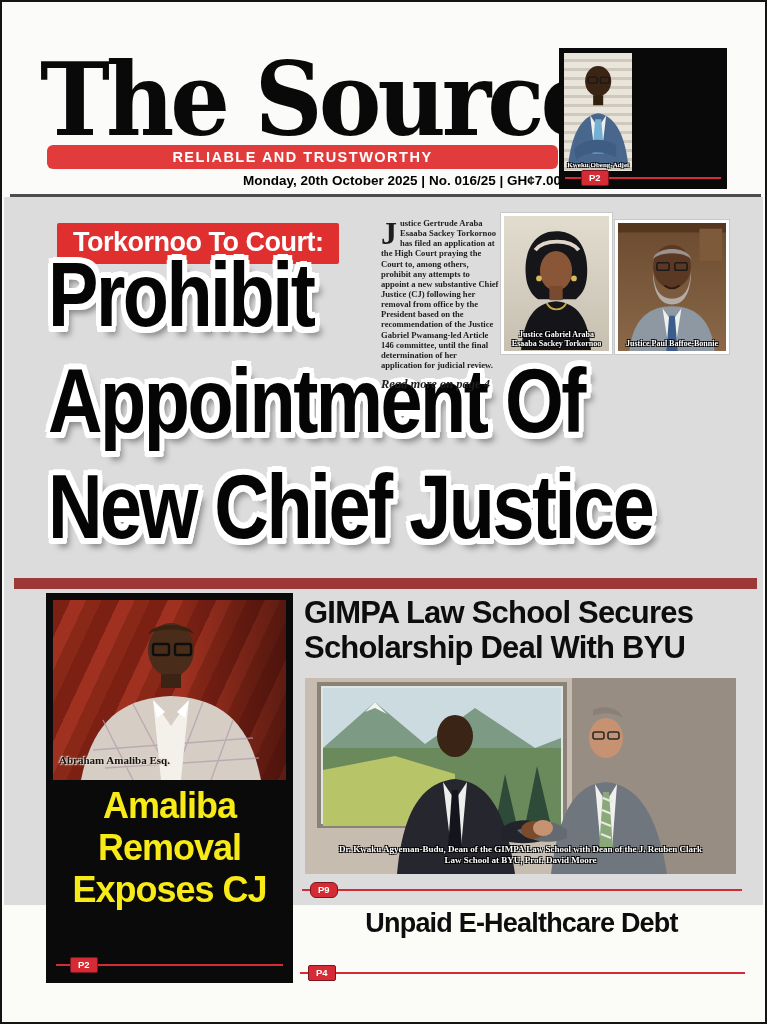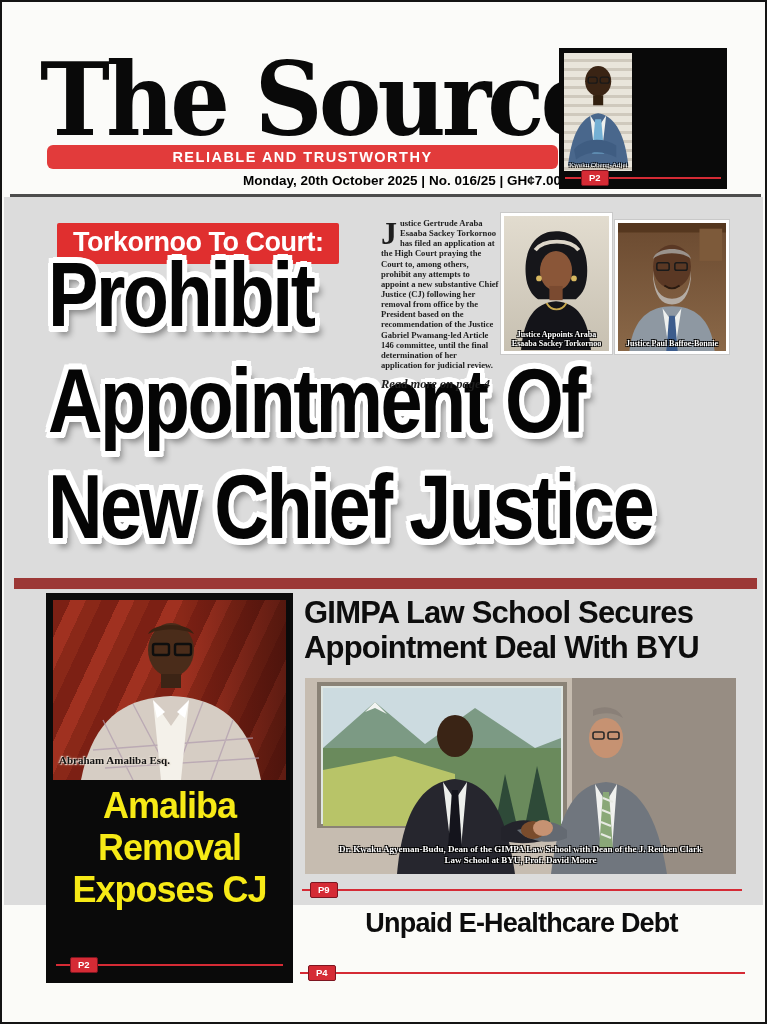--- a/index.html
+++ b/index.html
@@ -44,21 +44,21 @@
     font-size:11px; line-height:1.1; text-align:center; padding-top:2px;
   }
   .promo-photo{
     width:43%; position:relative;
     background:repeating-linear-gradient(180deg,#e9e5db 0 6px,#cfc9bd 6px 9px);
     overflow:hidden;
   }
   .promo-photo svg{ position:absolute; inset:0; }
   .cap-light{
     position:absolute; bottom:2px; left:0; right:0; text-align:center; color:#fff;
-    font-family:"Liberation Serif", serif; font-weight:normal; font-size:7px;
+    font-family:"Liberation Serif", serif; font-weight:bold; font-size:7px;
     text-shadow:1px 1px 0 #000,-1px -1px 0 #000,1px -1px 0 #000,-1px 1px 0 #000;
   }
 
   
   .tag-line{ position:absolute; height:16px; z-index:4; }
   .tag-rule{ position:absolute; left:0; right:0; top:7px; height:2px;
              background:var(--tag-red,#d52b35); }
   .page-tag{
     position:absolute; top:0; left:22px; background:var(--tag-red,#d52b35);
     border:1px solid #7d1520; color:#fff; font-weight:bold; font-size:9.5px;
@@ -129,21 +129,21 @@
     color:#0d0d0d; z-index:2; }
   .gimpa-photo{ position:absolute; left:303px; top:676px; width:431px; height:196px;
     background:linear-gradient(90deg,#c6bcb0 0 62%,#978d83 62% 100%); overflow:hidden; z-index:2; }
   .gimpa-photo svg{ position:absolute; inset:0; }
   .cap-gimpa{
     position:absolute; bottom:8px; left:30px; right:30px; text-align:center; color:#fff;
     font-family:"Liberation Serif", serif; font-weight:bold; font-size:9px; line-height:1.2;
     text-shadow:1px 1px 0 #000,-1px -1px 0 #000,1px -1px 0 #000,-1px 1px 0 #000;
   }
   .gimpa-tag{ left:300px; top:880px; width:440px; }
-  .gimpa-tag .page-tag{ left:8px; }
+  .gimpa-tag .page-tag{ left:8px;border-radius:6px; }
 
   
   .lightwave-headline{ position:absolute; left:298px; top:906px; width:443px;
     text-align:center; font-weight:bold; font-size:27px; line-height:1.13;
     letter-spacing:-0.8px; color:#0d0d0d; z-index:2; }
   .lightwave-tag{ left:298px; top:963px; width:445px; }
   .lightwave-tag .page-tag{ left:8px; }
 </style>
 </head>
 <body>
@@ -202,21 +202,21 @@
       <svg viewBox="0 0 111 142" preserveAspectRatio="none">
         <path d="M55 16 C30 16 21 40 23 62 C24 76 30 84 36 88 L76 88 C84 82 88 73 88 58 C88 36 80 16 55 16 Z" fill="#16161a"></path>
         <path d="M33 36 C42 24 70 24 79 36" stroke="#ddd6c9" stroke-width="4" fill="none"></path>
         <ellipse cx="55" cy="58" rx="17" ry="21" fill="#8a5638"></ellipse>
         <rect x="48" y="74" width="14" height="15" fill="#7a4a30"></rect>
         <circle cx="37" cy="66" r="3" fill="#d8b860"></circle>
         <circle cx="74" cy="66" r="3" fill="#d8b860"></circle>
         <path d="M18 142 C21 108 32 92 55 90 C78 92 89 108 92 142 Z" fill="#141419"></path>
         <path d="M45 92 C50 101 61 101 66 92" stroke="#c8a84e" stroke-width="2" fill="none"></path>
       </svg>
-      <div class="cap-photo">Justice Appoints Araba Esaaba Sackey Torkornoo</div>
+      <div class="cap-photo">Justice Gabriel Araba Esaaba Sackey Torkornoo</div>
     </div>
 
     <div class="photo-frame photo-baffoe">
       <svg viewBox="0 0 114 135" preserveAspectRatio="none">
         <rect x="0" y="0" width="114" height="10" fill="#55371f"></rect>
         <rect x="86" y="6" width="24" height="34" fill="#7d5a3a"></rect>
         <ellipse cx="57" cy="46" rx="20" ry="23" fill="#5a3824"></ellipse>
         <path d="M37 38 C40 24 74 24 77 38 C70 30 44 30 37 38 Z" fill="#9a928c"></path>
         <path d="M37 50 Q38 80 57 80 Q76 80 77 50 L77 58 Q74 86 57 86 Q40 86 37 58 Z" fill="#b4aca4"></path>
         <rect x="41" y="42" width="13" height="8" rx="2" fill="none" stroke="#1a1a1a" stroke-width="1.6"></rect>
@@ -257,21 +257,21 @@
     </div>
     <div class="tag-line">
       <span class="tag-rule"></span>
       <span class="page-tag">P2</span>
     </div>
   </section>
 
   <section>
     <div class="gimpa-headline">
       <div>GIMPA Law School Secures</div>
-      <div>Appointment Deal With BYU</div>
+      <div>Scholarship Deal With BYU</div>
     </div>
     <div class="gimpa-photo">
       <svg viewBox="0 0 431 196" preserveAspectRatio="none">
         <rect x="14" y="6" width="246" height="142" fill="#dfe6e2" stroke="#8a8276" stroke-width="4"></rect>
         <rect x="18" y="10" width="238" height="60" fill="#ccdbe0"></rect>
         <polygon points="18,70 70,24 120,66 170,30 230,70 256,60 256,70 18,70" fill="#7c9a84"></polygon>
         <polygon points="60,34 70,24 82,36 70,30" fill="#f2f4f2"></polygon>
         <rect x="18" y="70" width="238" height="78" fill="#6a8a5c"></rect>
         <polygon points="18,148 18,92 90,78 150,96 150,148" fill="#b8c468"></polygon>
         <polygon points="190,148 200,96 212,148" fill="#2e4a38"></polygon>

